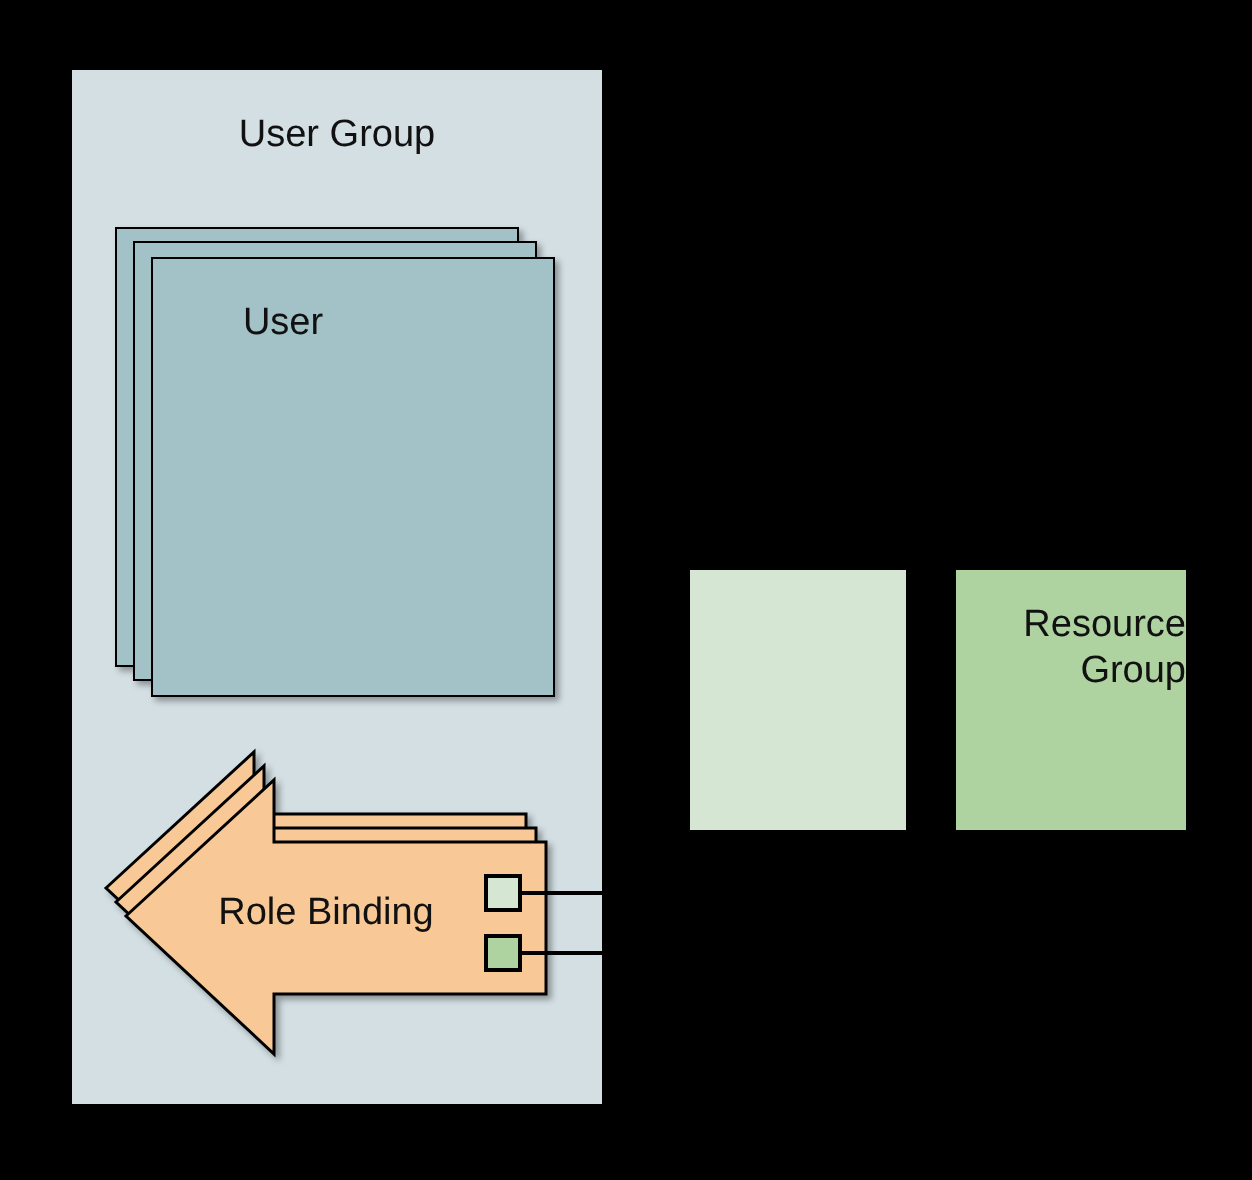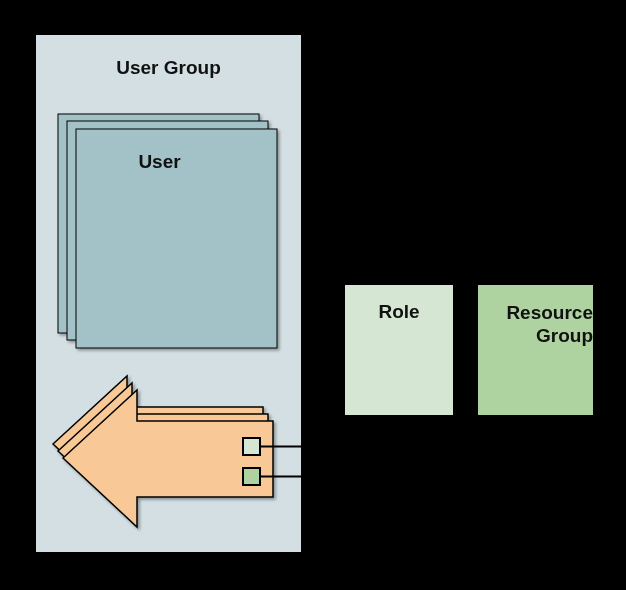--- a/index.html
+++ b/index.html
@@ -14,21 +14,20 @@
   }
   * { margin: 0; padding: 0; box-sizing: border-box; }
   html, body { background: var(--background); }
   .canvas {
     position: relative;
     width: 626px;
     height: 590px;
     background: var(--background);
     font-family: "Liberation Sans", sans-serif;
     overflow: hidden;
-    font-weight: bold;
   }
   .canvas svg { position: absolute; left: 0; top: 0; }
 
   
   .user-group-rect { fill: var(--user-group-bg); }
   .user-card { fill: var(--user-fill); stroke: var(--outline); stroke-width: 1; }
   .arrow { fill: var(--arrow-fill); stroke: var(--outline); stroke-width: 1.5; stroke-linejoin: miter; }
   .connector { stroke: var(--outline); stroke-width: 2; }
   .ref-square-role { fill: var(--role-fill); stroke: var(--outline); stroke-width: 2; }
   .ref-square-resource { fill: var(--resource-fill); stroke: var(--outline); stroke-width: 2; }
@@ -39,21 +38,21 @@
   
   .label {
     position: absolute;
     color: var(--text-color);
     font-size: 19px;
     line-height: 22px;
     white-space: pre-line;
   }
   .label.center { text-align: center; }
   .user-group-label { left: 36px; top: 57px; width: 265px; }
-  .user-label { left: 58px; top: 151px; width: 203px; }
+  .user-label { left: 40px; top: 151px; width: 203px; }
   .role-binding-label { left: 53px; top: 446px; width: 220px; }
   .role-label { left: 345px; top: 301px; width: 108px; }
   .resource-group-label { left: 494px; top: 301px; width: 99px; line-height: 23px; text-align: right; }
 </style>
 </head>
 <body>
 
 <div class="canvas">
   <svg width="626" height="590" viewBox="0 0 626 590">
 
@@ -79,18 +78,18 @@
 
     <rect class="role-rect" x="345" y="285" width="108" height="130"></rect>
 
     <rect class="resource-rect" x="478" y="285" width="115" height="130"></rect>
   </svg>
 
   <div class="label center user-group-label">User Group</div>
 
   <div class="label center user-label">User</div>
 
+  <div class="label center role-binding-label">Role Binding</div>
 
-  <div class="label center role-label">Role</div>
 
   <div class="label resource-group-label">Resource
 Group</div>
 </div>
 
 </body></html>

